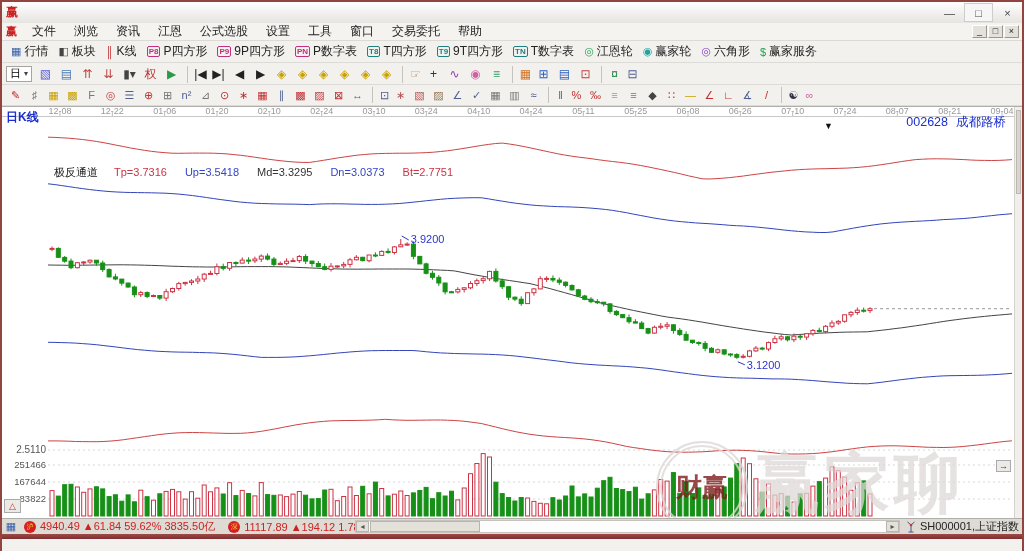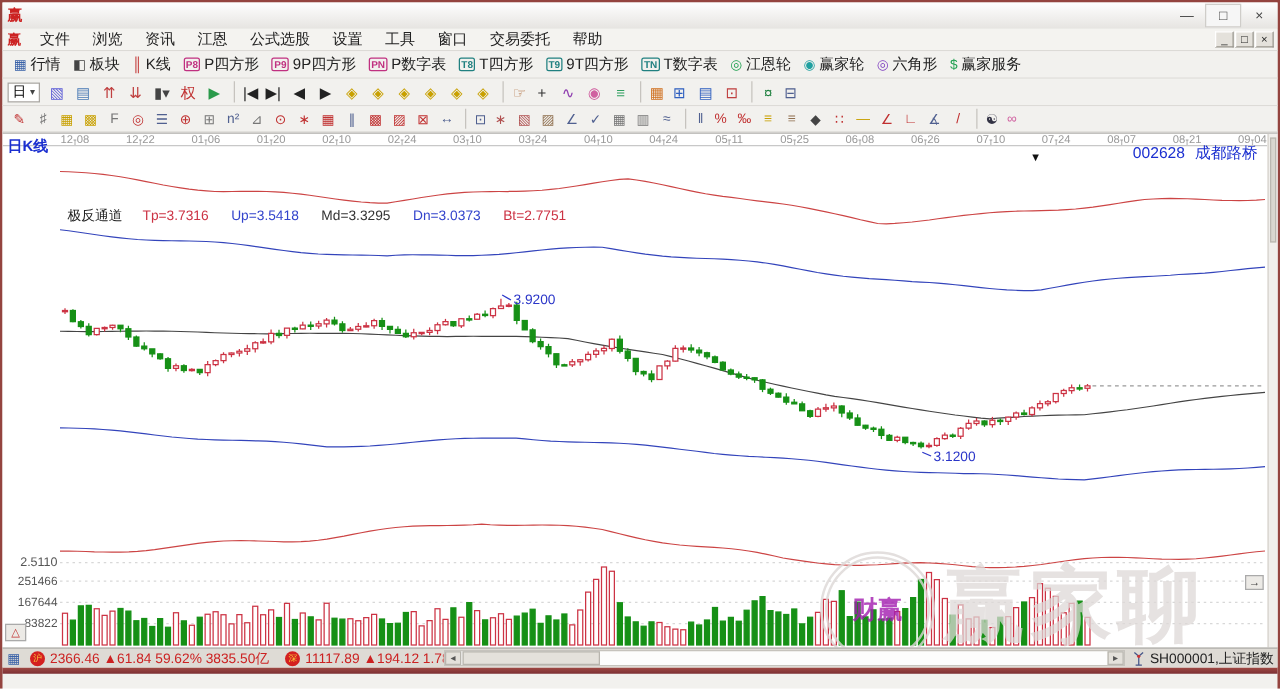--- a/index.html
+++ b/index.html
@@ -36,21 +36,21 @@
   #ksvg { position:absolute; left:0; top:0; font-family:"Liberation Sans",sans-serif; }
   .klabel { position:absolute; left:4px; top:2px; color:#1b2fd0; font-size:12px; font-weight:bold; }
   .indicator { position:absolute; left:52px; top:10px; font-size:11px; color:#222; white-space:nowrap;margin-top:48px; }
   .ind-name { margin-right:16px; }
   .ind-val { margin-right:18px; }
   .stock { position:absolute; right:16px; top:7px; color:#1b2fd0; font-size:12.5px; }
   .stock span + span { margin-left:8px; }
   .ddmark { position:absolute; left:822px; top:14px; font-size:9px; color:#111; }
   .wm-qq { position:absolute; left:700px; top:312px; font-size:21px; font-weight:bold; color:#c9c6c4; letter-spacing:1px; pointer-events:none; }
   .wm-big { position:absolute; left:752px; top:332px; font-size:66px; font-weight:bold; color:#ded9d7; letter-spacing:4px; opacity:.75; pointer-events:none; }
-  .wm-logo { position:absolute; left:654px; top:334px; width:92px; height:92px; border:6px double #ddd8d6; border-radius:50%; display:flex; align-items:center; justify-content:center; font-size:20px; font-weight:bold; color:#a21caf; opacity:.8; pointer-events:none; }
+  .wm-logo { position:absolute; left:654px; top:334px; width:92px; height:92px; border:6px double #ddd8d6; border-radius:50%; display:flex; align-items:center; justify-content:center; font-size:26px; font-weight:bold; color:#7f1d1d; opacity:.8; pointer-events:none; }
   .expand-btn { position:absolute; left:2px; top:392px; width:17px; height:14px; border:1px solid #aaa; background:#eceae6; font-size:9px; color:#c03030; display:flex; align-items:center; justify-content:center; }
   .arrow-btn { position:absolute; right:11px; top:353px; width:15px; height:12px; border:1px solid #aaa; background:#eceae6; font-size:9px; color:#444; display:flex; align-items:center; justify-content:center; }
   .vscroll { position:absolute; right:0; top:0; width:8px; height:412px; background:#f1efec; border-left:1px solid #d5d2cc; }
   .vthumb { position:absolute; left:1px; top:3px; width:5px; height:84px; background:#d9d6cf; border:1px solid #bab7b0; }
   
   .statusbar { position:relative; height:16px; background:#dedbd5; border-top:1px solid #b0aeaa; font-size:11px; display:flex; align-items:center; }
   .sb-grid { width:14px; text-align:center; color:#3a62a8; font-size:11px; margin-left:2px; }
   .mkt { width:12px; height:12px; border-radius:50%; background:#d42020; color:#ffd23a; font-size:7px; display:inline-flex; align-items:center; justify-content:center; margin-left:6px; flex:none; }
   .mkt2 { margin-left:10px; }
   .sbv { color:#cc2222; margin-left:4px; white-space:nowrap; }
@@ -674,21 +674,21 @@
     <span class="arrow-btn">→</span>
     <div class="vscroll">
         <div class="vthumb"></div>
       </div>
   </div>
 
   <div class="statusbar">
     <span class="sb-grid">▦</span>
     <span class="mkt">沪</span>
     <span class="sbv">
-      <span>2366.46</span><span>▲61.84</span><span>59.62%</span><span>3835.50亿</span>
+      <span>4940.49</span><span>▲61.84</span><span>59.62%</span><span>3835.50亿</span>
     </span>
     <span class="mkt mkt2">深</span>
     <span class="sbv">
       <span>11117.89</span><span>▲194.12</span><span>1.78%</span><span>4425.15</span>
     </span>
     <div class="hscroll">
       <span class="harrow">◂</span>
       <div class="hthumb"></div>
       <span class="harrow hr2">▸</span>
     </div>

